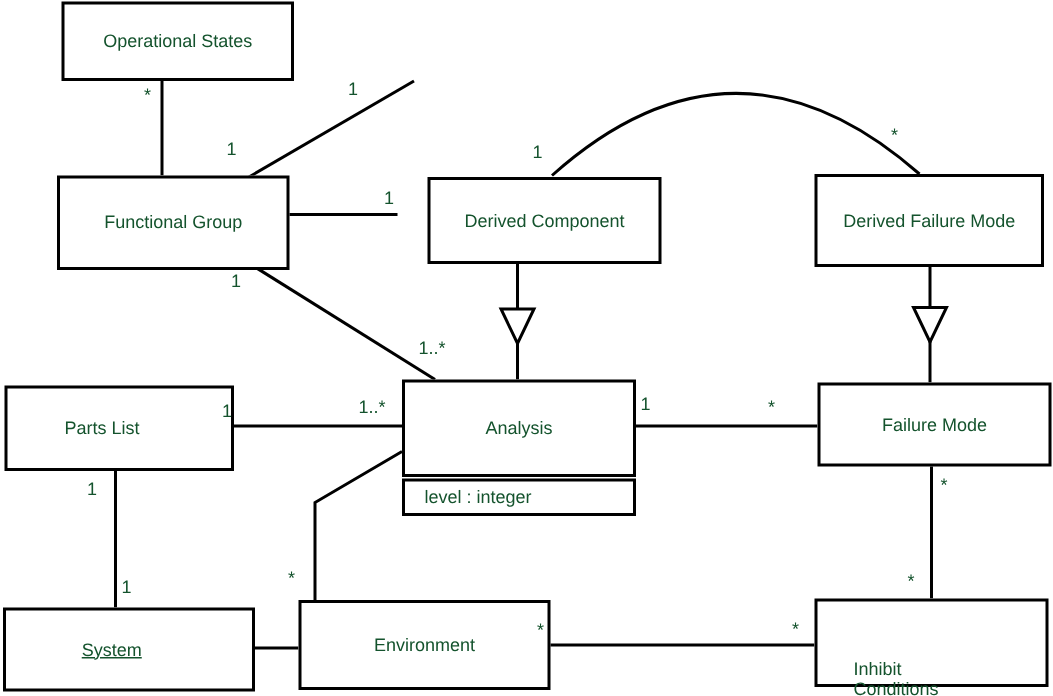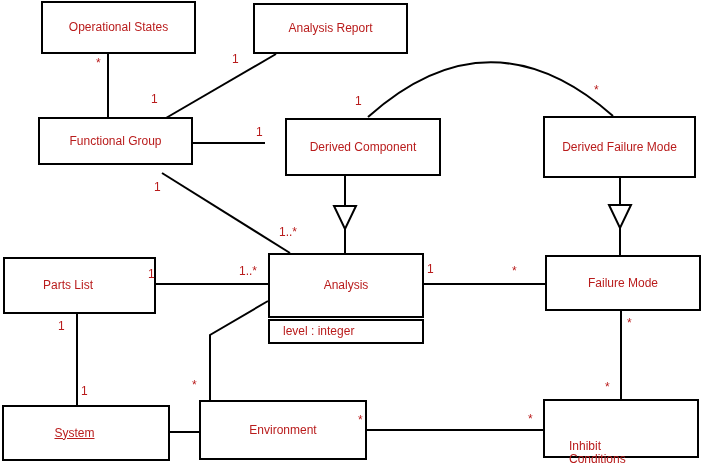--- a/index.html
+++ b/index.html
@@ -2,21 +2,21 @@
 <html><head>
 <meta charset="utf-8">
 <style>
   html, body { margin: 0; padding: 0; background: #ffffff; }
   #diagram {
     position: relative;
     width: 702px;
     height: 464px;
     background: #ffffff;
     font-family: "Liberation Sans", sans-serif;
-    color: #b91c1c;
+    color: #14532d;
     overflow: hidden;
   }
   #wires {
     position: absolute;
     left: 0; top: 0;
     width: 702px; height: 464px;
   }
   .uml-box {
     position: absolute;
     box-sizing: border-box;
@@ -75,25 +75,22 @@
     <path d="M345 175 L345 253"></path>
     <path d="M620 177 L620 255"></path>
     <polygon points="334,206 356,206 345,229" fill="#ffffff" stroke="#000000"></polygon>
     <polygon points="609,205 631,205 620,228" fill="#ffffff" stroke="#000000"></polygon>
   </svg>
 
   <div class="uml-box" style="left:41px; top:1px; width:155px; height:53px;">
     <span>Operational States</span>
   </div>
 
-  <div class="uml-box" style="left:253px; top:3px; width:155px; height:51px;">
-    <span>Analysis Report</span>
-  </div>
 
-  <div class="uml-box" style="left:38px; top:117px; width:155px; height:48px;justify-content:center;">
+  <div class="uml-box" style="left:38px; top:117px; width:155px; height:63px;justify-content:center;">
     <span>Functional Group</span>
   </div>
 
   <div class="uml-box" style="left:265px; top:118px; width:156px; height:58px;margin-left:20px;">
     <span>Derived Component</span>
   </div>
 
   <div class="uml-box" style="left:543px; top:116px; width:153px; height:62px;">
     <span>Derived Failure Mode</span>
   </div>

